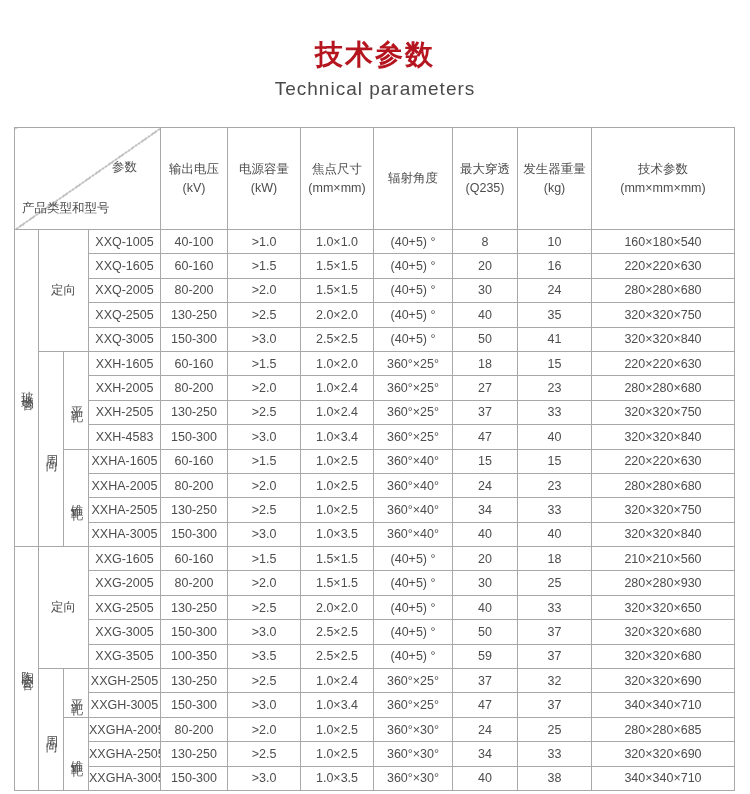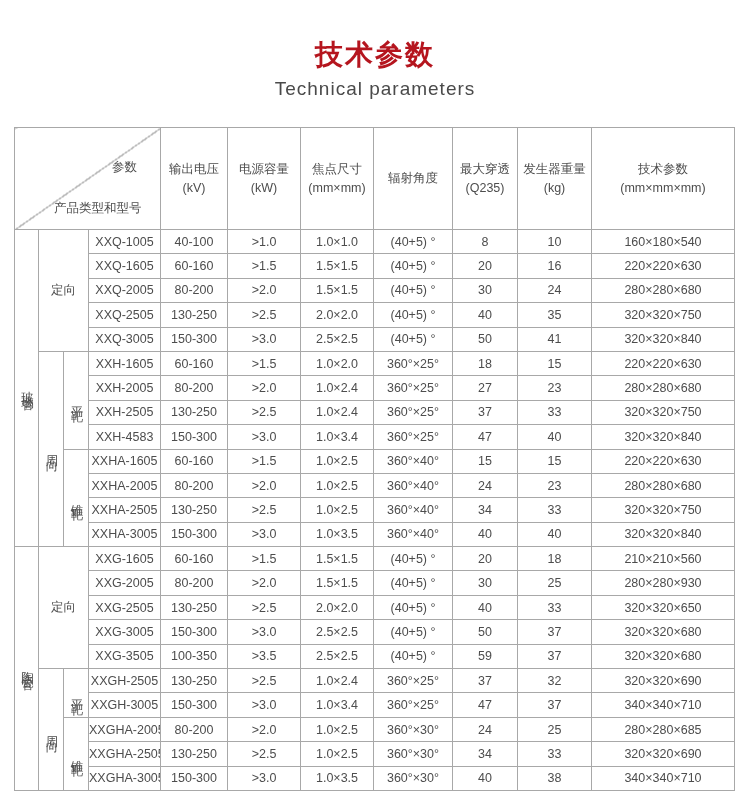--- a/index.html
+++ b/index.html
@@ -47,21 +47,21 @@
   th .col-unit:empty { display: none; }
   .corner {
     position: relative;
     background: linear-gradient(to bottom right,
       transparent calc(50% - 0.6px),
       #a8a8a8 calc(50% - 0.6px),
       #a8a8a8 calc(50% + 0.6px),
       transparent calc(50% + 0.6px));
   }
   .corner-top    { position: absolute; top: 31px; right: 23px; font-size: 12.5px; text-align: center; }
-  .corner-bottom { position: absolute; bottom: 12px; left: 7px; font-size: 12.5px; margin-left: 32px; }
+  .corner-bottom { position: absolute; bottom: 12px; left: 7px; font-size: 12.5px; }
   .vtext {
     display: inline-block;
     writing-mode: vertical-rl;
     text-orientation: upright;
     letter-spacing: 4px;
     line-height: 1.1;
   }
   td.group-cell { font-size: 12.5px; }
 </style>
 </head>

